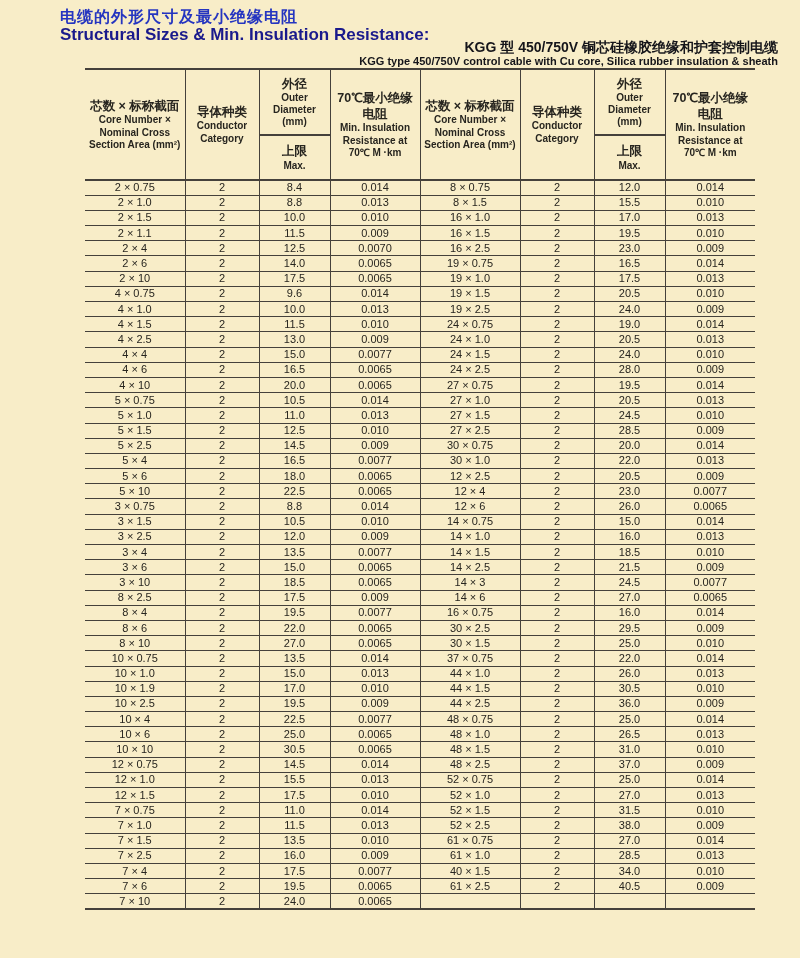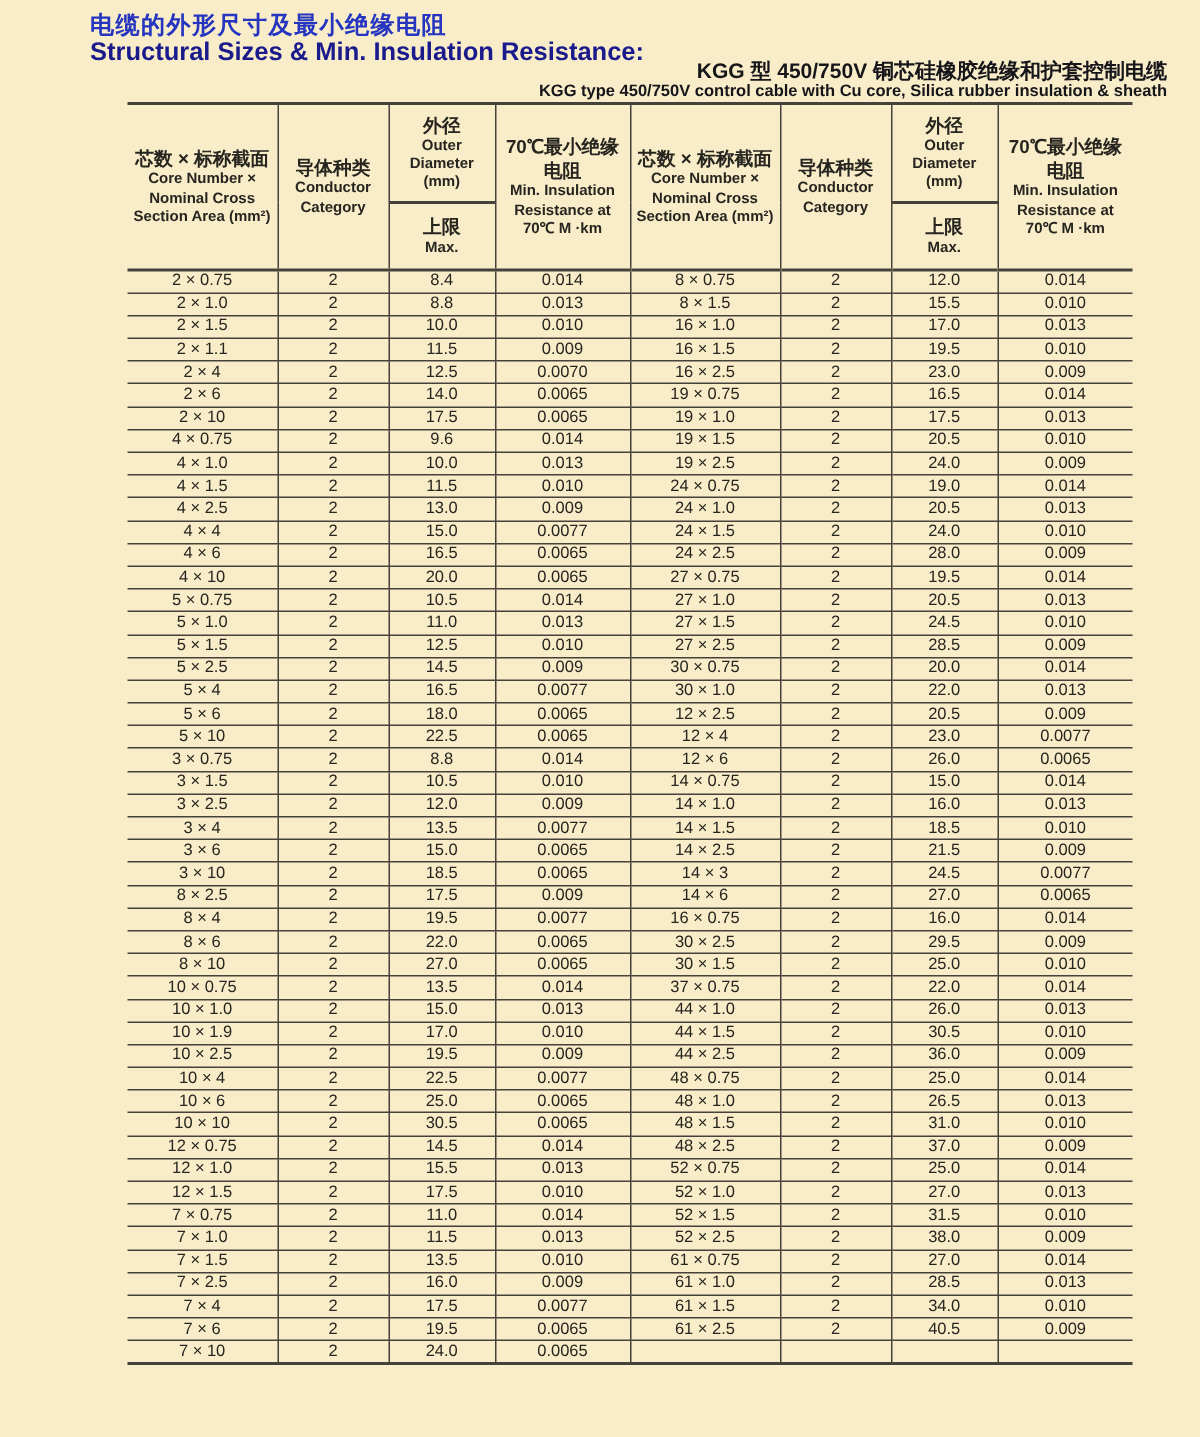--- a/index.html
+++ b/index.html
@@ -587,21 +587,21 @@
         <td>61 × 1.0</td>
         <td>2</td>
         <td>28.5</td>
         <td>0.013</td>
       </tr>
       <tr>
         <td>7 × 4</td>
         <td>2</td>
         <td>17.5</td>
         <td>0.0077</td>
-        <td>61 × 1.5</td>
+        <td>40 × 1.5</td>
         <td>2</td>
         <td>34.0</td>
         <td>0.010</td>
       </tr>
       <tr>
         <td>7 × 6</td>
         <td>2</td>
         <td>19.5</td>
         <td>0.0065</td>
         <td>61 × 2.5</td>

